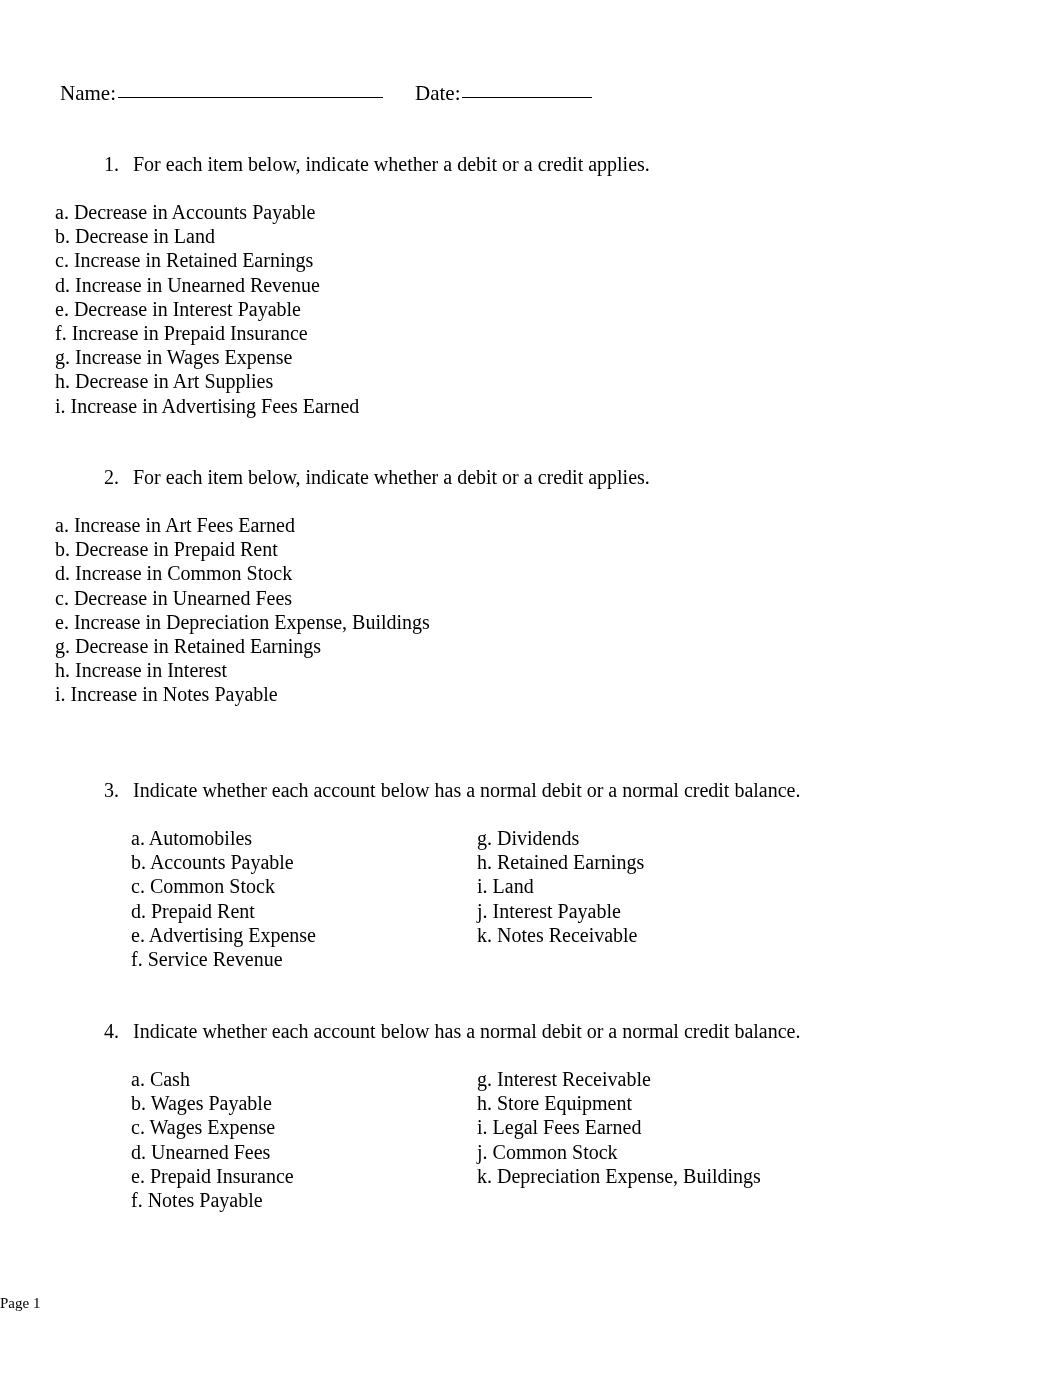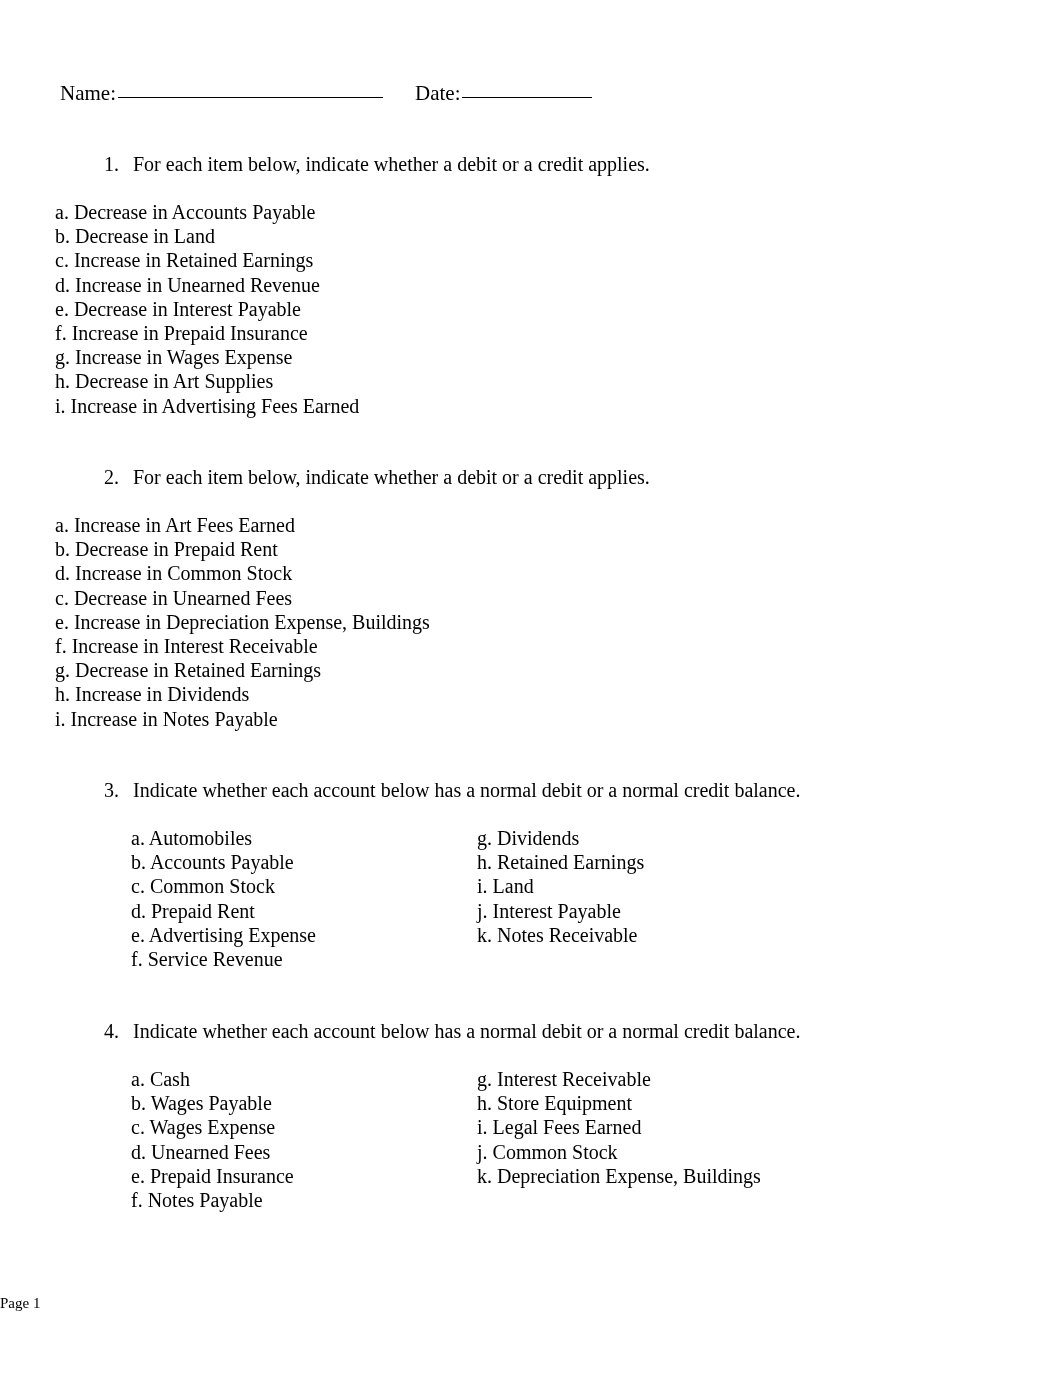--- a/index.html
+++ b/index.html
@@ -133,23 +133,22 @@
     <div class="question-heading">
       <span class="question-number">2.</span>
       <span>For each item below, indicate whether a debit or a credit applies.</span>
     </div>
     <div class="items-single">
       <div class="item">a. Increase in Art Fees Earned</div>
       <div class="item">b. Decrease in Prepaid Rent</div>
       <div class="item">d. Increase in Common Stock</div>
       <div class="item">c. Decrease in Unearned Fees</div>
       <div class="item">e. Increase in Depreciation Expense, Buildings</div>
-      <div class="item">f. Increase in Interest Receivable</div>
       <div class="item">g. Decrease in Retained Earnings</div>
-      <div class="item">h. Increase in Dividends</div>
+      <div class="item">h. Increase in Interest</div>
       <div class="item">i. Increase in Notes Payable</div>
     </div>
   </div>
 
   <div class="question-block" style="top:778px;">
     <div class="question-heading">
       <span class="question-number">3.</span>
       <span>Indicate whether each account below has a normal debit or a normal credit balance.</span>
     </div>
     <div class="items-two-col" style="height:150px;">

